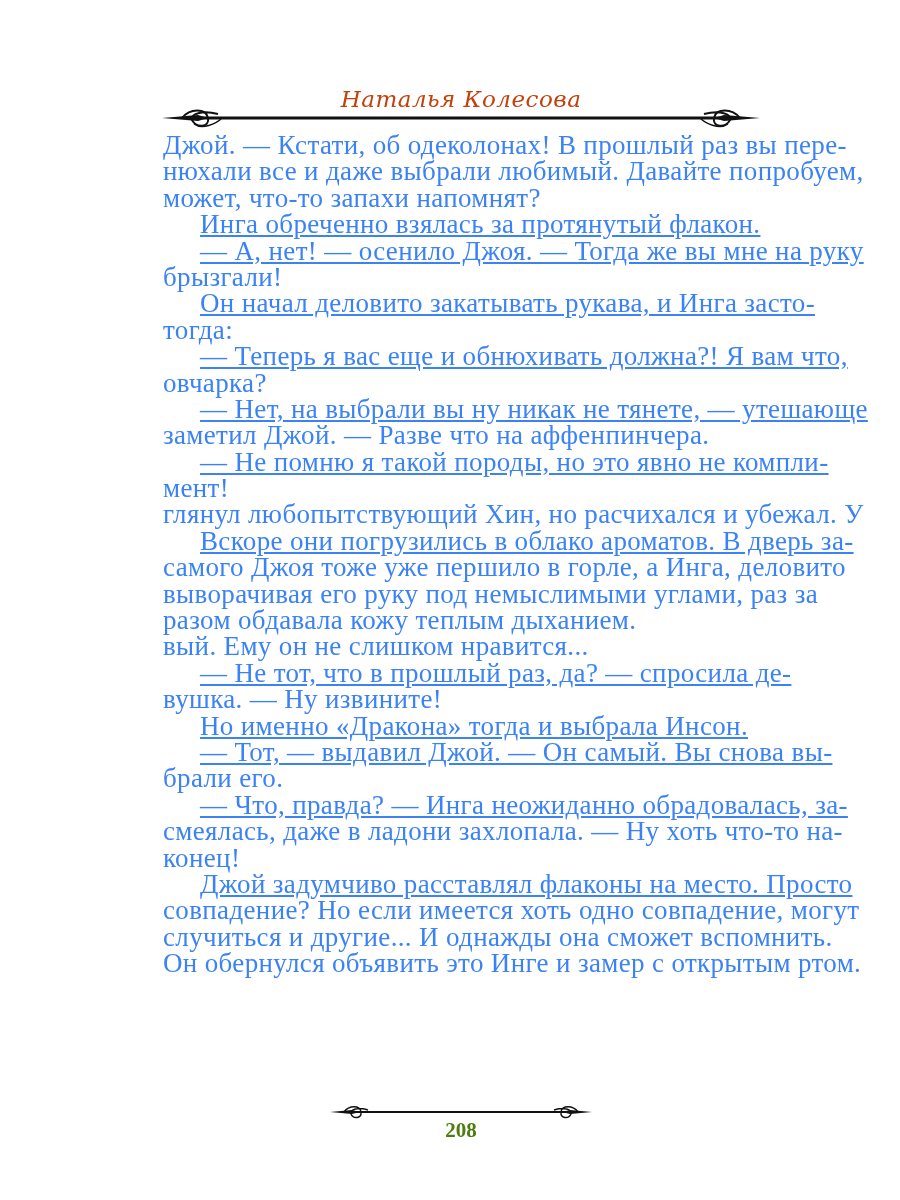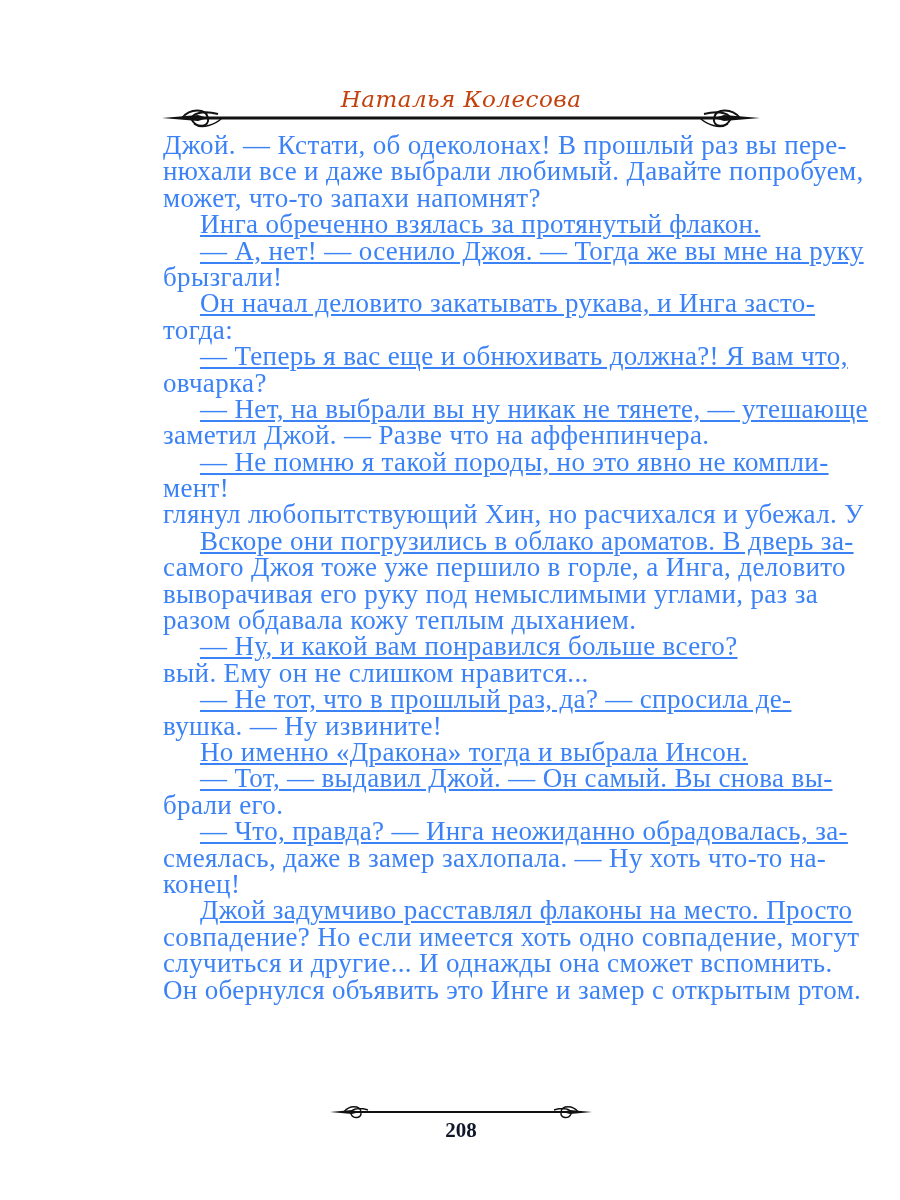--- a/index.html
+++ b/index.html
@@ -79,21 +79,21 @@
       left: 0; top: 4px;
     }
     .page-number {
       position: absolute;
       top: 18px;
       left: 0; right: 0;
       text-align: center;
       font-family: "Liberation Serif", serif;
       font-weight: bold;
       font-size: 21px;
-      color: #0f172a;
+      color: #4d7c0f;
     }
   </style>
 </head>
 <body>
 
 <div class="page">
 
   <div class="running-head">
     <div class="author">Наталья Колесова</div>
     <svg width="598" height="24" viewBox="0 0 598 24">
@@ -125,29 +125,28 @@
     <span class="line last">овчарка?</span>
     <span class="line indent">— Нет, на выбрали вы ну никак не тянете, — утешающе</span>
     <span class="line last">заметил Джой. — Разве что на аффенпинчера.</span>
     <span class="line indent">— Не помню я такой породы, но это явно не компли-</span>
     <span class="line last">мент!</span>
     <span class="line">глянул любопытствующий Хин, но расчихался и убежал. У</span>
     <span class="line indent">Вскоре они погрузились в облако ароматов. В дверь за-</span>
     <span class="line">самого Джоя тоже уже першило в горле, а Инга, деловито</span>
     <span class="line">выворачивая его руку под немыслимыми углами, раз за</span>
     <span class="line last">разом обдавала кожу теплым дыханием.</span>
-    <span class="line indent last">— Ну, и какой вам понравился больше всего?</span>
     <span class="line last">вый. Ему он не слишком нравится...</span>
     <span class="line indent">— Не тот, что в прошлый раз, да? — спросила де-</span>
     <span class="line last">вушка. — Ну извините!</span>
     <span class="line indent last">Но именно «Дракона» тогда и выбрала Инсон.</span>
     <span class="line indent">— Тот, — выдавил Джой. — Он самый. Вы снова вы-</span>
     <span class="line last">брали его.</span>
     <span class="line indent">— Что, правда? — Инга неожиданно обрадовалась, за-</span>
-    <span class="line">смеялась, даже в замер захлопала. — Ну хоть что-то на-</span>
+    <span class="line">смеялась, даже в ладони захлопала. — Ну хоть что-то на-</span>
     <span class="line last">конец!</span>
     <span class="line indent">Джой задумчиво расставлял флаконы на место. Просто</span>
     <span class="line">совпадение? Но если имеется хоть одно совпадение, могут</span>
     <span class="line">случиться и другие... И однажды она сможет вспомнить.</span>
     <span class="line">Он обернулся объявить это Инге и замер с открытым ртом.</span>
   </div>
 
   <div class="footer">
     <svg width="262" height="16" viewBox="0 0 262 16">
       <rect x="26" y="7" width="210" height="2" fill="#111"></rect>

